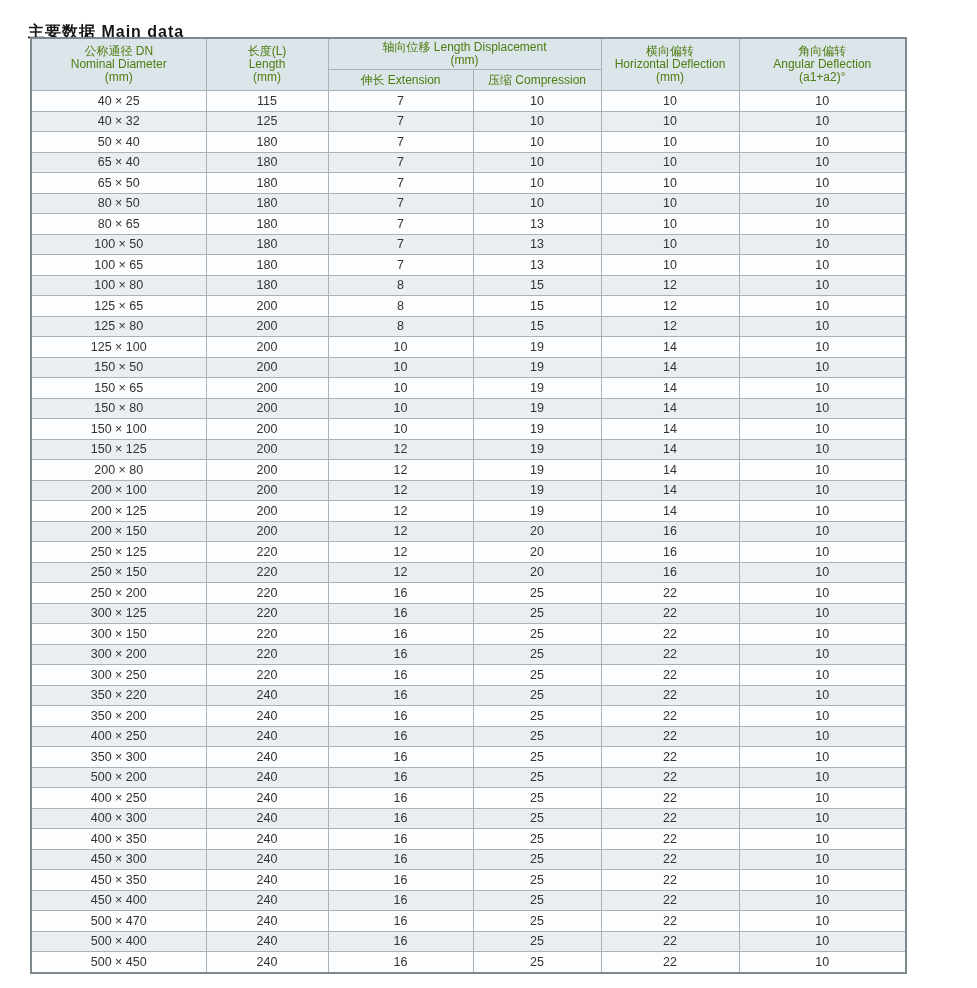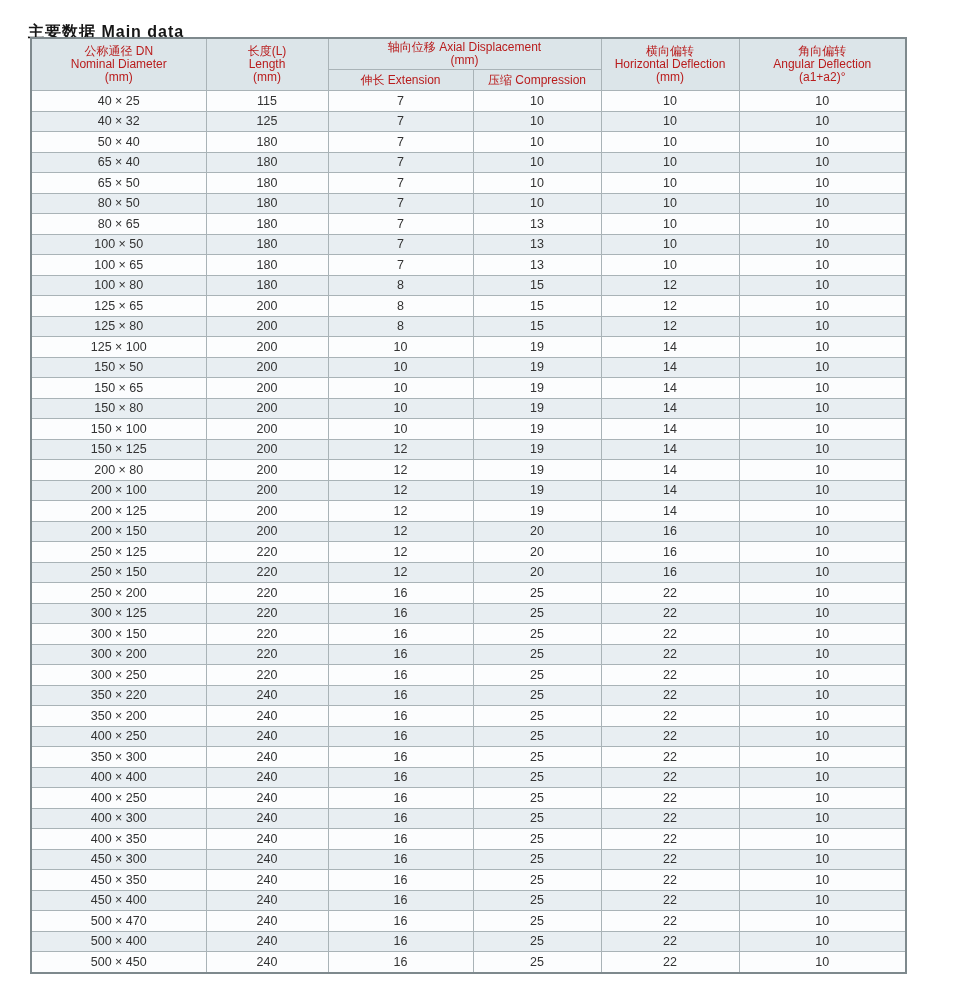--- a/index.html
+++ b/index.html
@@ -36,21 +36,21 @@
     border: 1px solid #a9b3b7;
     text-align: center;
     vertical-align: middle;
     overflow: hidden;
   }
   table.main-data thead th {
     background: #dce5e9;
     font-weight: normal;
     font-size: 12px;
     line-height: 13px;
-    color: #b91c1c;
+    color: #4d7c0f;
     padding: 2px 1px;
   }
   table.main-data thead tr.sub th {
     height: 18px;
     padding: 1px;
     margin-left: 36px;
   }
   table.main-data tbody td {
     height: 19.5px;
     padding: 0;
@@ -84,21 +84,21 @@
           <span class="hline">公称通径 DN</span>
           <span class="hline">Nominal Diameter</span>
           <span class="hline">(mm)</span>
         </th>
         <th rowspan="2">
           <span class="hline">长度(L)</span>
           <span class="hline">Length</span>
           <span class="hline">(mm)</span>
         </th>
         <th colspan="2">
-          <span class="hline">轴向位移 Axial Displacement</span>
+          <span class="hline">轴向位移 Length Displacement</span>
           <span class="hline">(mm)</span>
         </th>
         <th rowspan="2">
           <span class="hline">横向偏转</span>
           <span class="hline">Horizontal Deflection</span>
           <span class="hline">(mm)</span>
         </th>
         <th rowspan="2">
           <span class="hline">角向偏转</span>
           <span class="hline">Angular Deflection</span>
@@ -369,21 +369,21 @@
   </tr>
         <tr>
     <td>350 × 300</td>
     <td>240</td>
     <td>16</td>
     <td>25</td>
     <td>22</td>
     <td>10</td>
   </tr>
         <tr class="alt">
-    <td>400 × 400</td>
+    <td>500 × 200</td>
     <td>240</td>
     <td>16</td>
     <td>25</td>
     <td>22</td>
     <td>10</td>
   </tr>
         <tr>
     <td>400 × 250</td>
     <td>240</td>
     <td>16</td>

